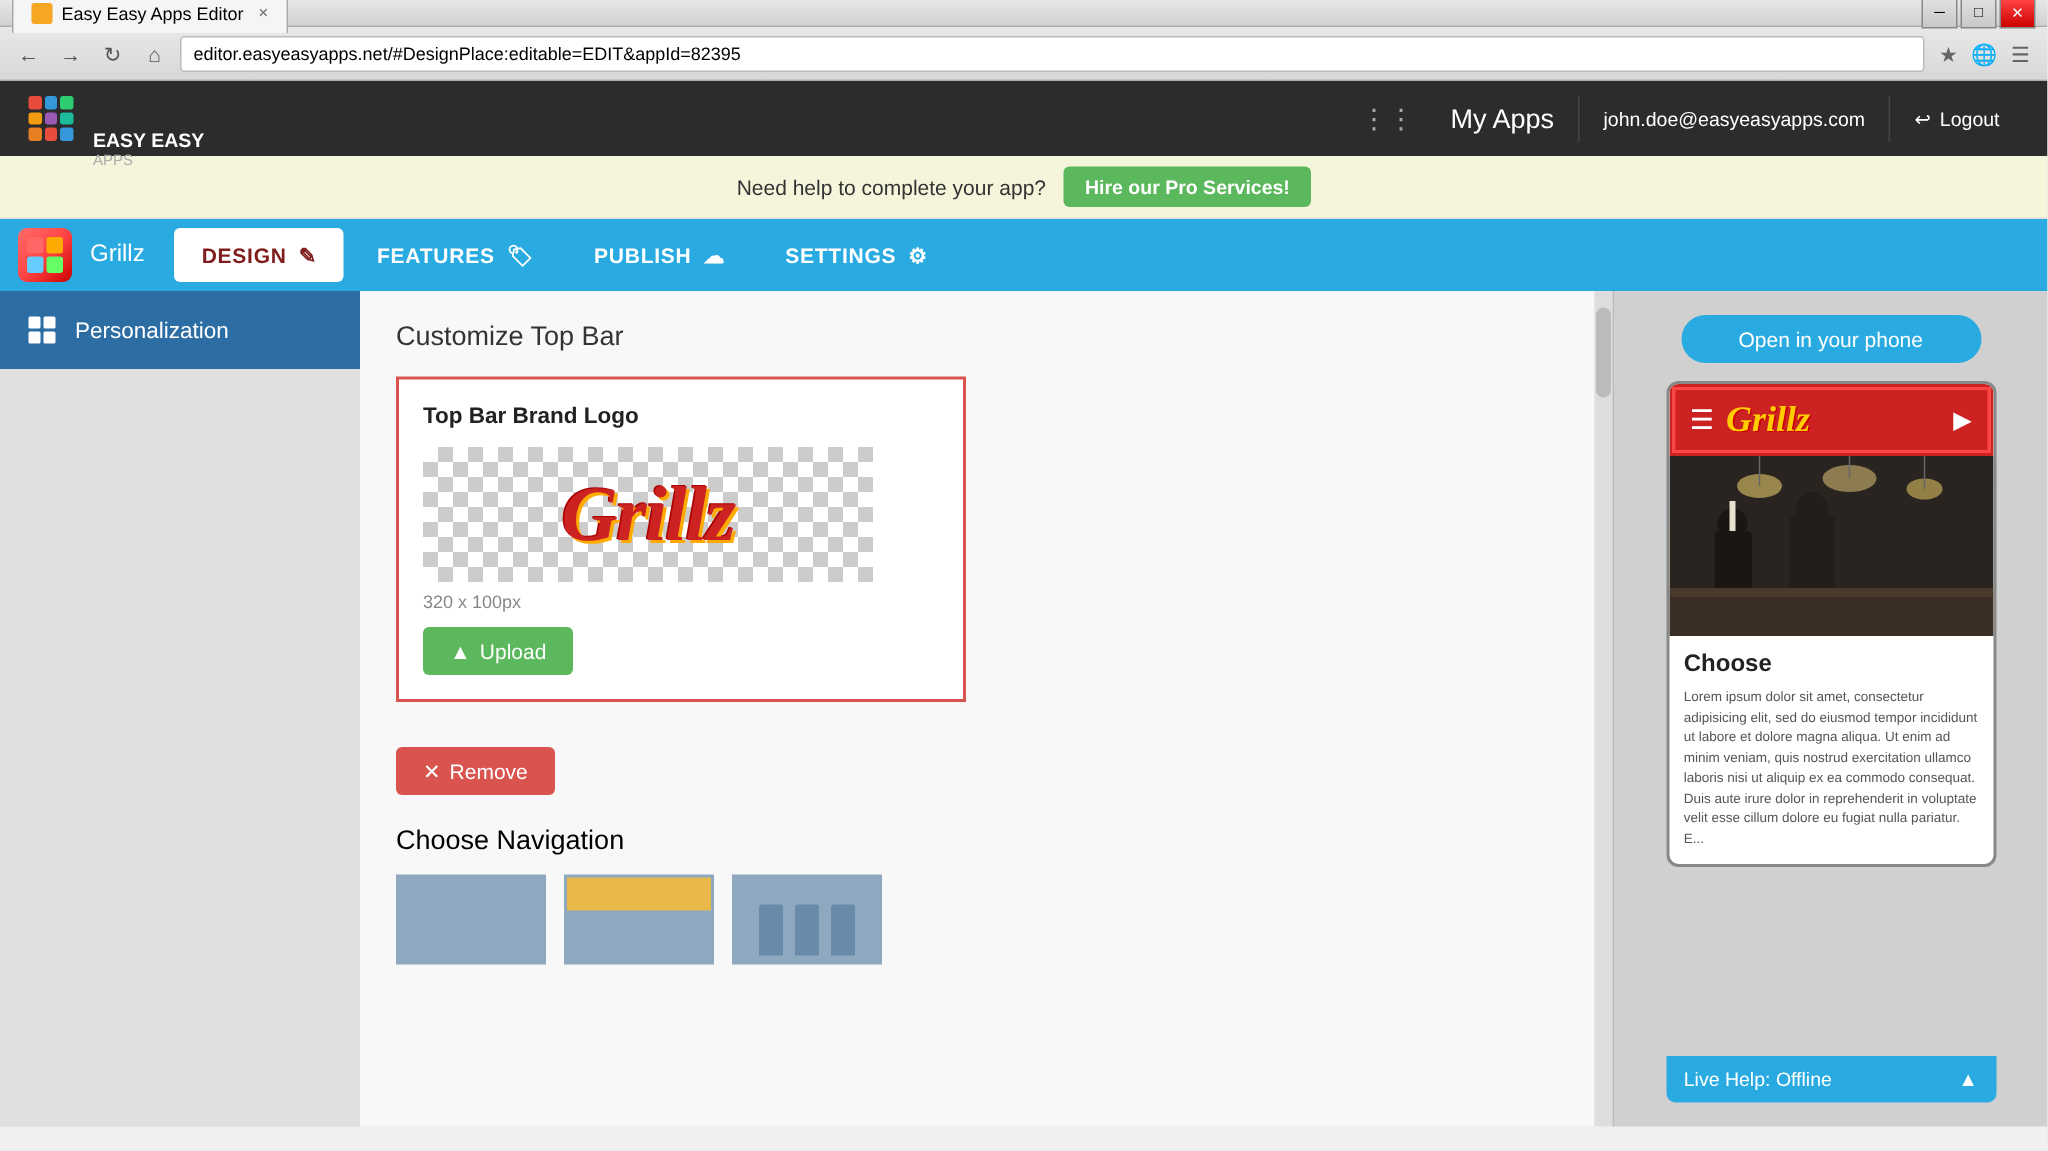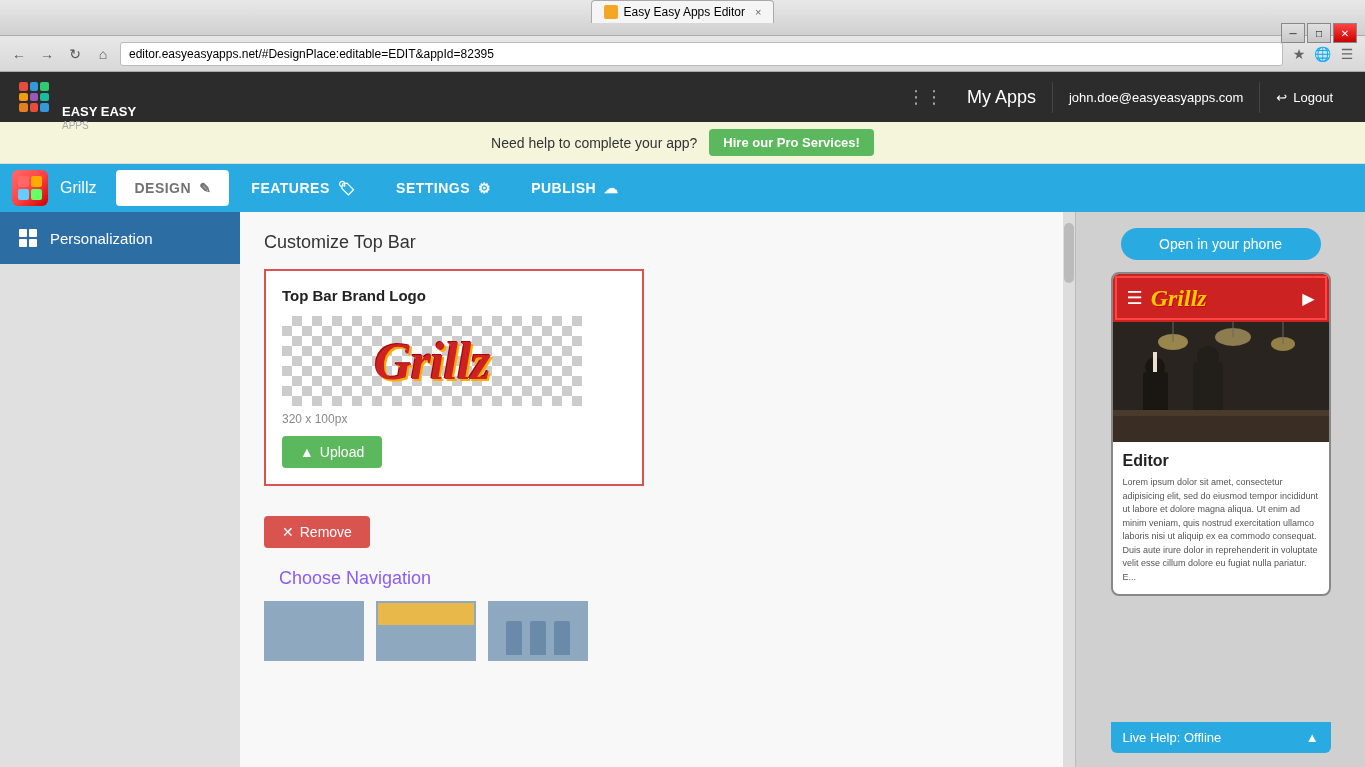--- a/index.html
+++ b/index.html
@@ -1,26 +1,25 @@
 <!DOCTYPE html>
 <html><head>
   <meta charset="utf-8">
   <style>
     * { box-sizing: border-box; margin: 0; padding: 0; }
     body { font-family: Arial, sans-serif; background: #f0f0f0; width: 1365px; height: 767px; overflow: hidden; }
 
     
     .browser-titlebar {
       background: linear-gradient(to bottom, #e8e8e8, #d0d0d0);
-      height: 36px;
+      height: 18px;
       display: flex;
       align-items: center;
       padding: 0 8px;
       border-bottom: 1px solid #aaa;
-      flex-direction: column;
     }
     .browser-tab {
       background: #f5f5f5;
       border: 1px solid #aaa;
       border-bottom: none;
       border-radius: 4px 4px 0 0;
       padding: 4px 12px;
       font-size: 12px;
       display: flex;
       align-items: center;
@@ -197,21 +196,21 @@
       border-radius: 4px;
       border: none;
       font-size: 14px;
       font-weight: bold;
       cursor: pointer;
       display: flex; align-items: center; gap: 8px;
       letter-spacing: 0.5px;
     }
     .nav-tab.active {
       background: white;
-      color: #737373;
+      color: #7f1d1d;
     }
     .nav-tab.inactive {
       background: transparent;
       color: white;
       border: none;
     }
 
     
     .main-layout {
       display: flex;
@@ -329,22 +328,22 @@
       font-size: 14px;
       border-radius: 4px;
       cursor: pointer;
       display: flex; align-items: center; gap: 6px;
       margin-top: 10px;
       display: inline-flex;
     }
 
     .nav-section-title {
       font-size: 18px;
-      color: #8b5cf6;
-      margin: 20px 15px 12px;
+      color: #000000;
+      margin: 20px 0 12px;
       font-weight: normal;
     }
     .nav-options {
       display: flex; gap: 12px;
     }
     .nav-option {
       width: 100px; height: 60px;
       background: #8ea8c0;
       cursor: pointer;
       border: 2px solid transparent;
@@ -542,26 +541,26 @@
   <span class="app-name-nav">Grillz</span>
   <button class="nav-tab active">
     <span>DESIGN</span>
     <span>✎</span>
   </button>
   <button class="nav-tab inactive">
     <span>FEATURES</span>
     <span>🏷</span>
   </button>
   <button class="nav-tab inactive">
+    <span>PUBLISH</span>
+    <span>☁</span>
+  </button>
+  <button class="nav-tab inactive">
     <span>SETTINGS</span>
     <span>⚙</span>
-  </button>
-  <button class="nav-tab inactive">
-    <span>PUBLISH</span>
-    <span>☁</span>
   </button>
 </div>
 
 <div class="main-layout">
 
   <div class="sidebar">
     <div class="sidebar-item active">
       <div class="sidebar-icon">
         <svg width="22" height="22" viewBox="0 0 22 22" fill="none">
           <rect x="2" y="2" width="8" height="8" rx="1" fill="white"></rect>
@@ -654,21 +653,21 @@
           <rect x="40" y="30" width="4" height="20" fill="#e8e0d0"></rect>
           <rect x="80" y="40" width="30" height="70" fill="#221e1a" rx="3"></rect>
           <circle cx="95" cy="35" r="11" fill="#221e1a"></circle>
 
           <rect x="0" y="90" width="216" height="30" fill="#3a2e24"></rect>
           <rect x="0" y="88" width="216" height="6" fill="#4a3a2c"></rect>
         </svg>
       </div>
 
       <div class="phone-content">
-        <div class="phone-mission-title">Editor</div>
+        <div class="phone-mission-title">Choose</div>
         <div class="phone-mission-text">Lorem ipsum dolor sit amet, consectetur adipisicing elit, sed do eiusmod tempor incididunt ut labore et dolore magna aliqua. Ut enim ad minim veniam, quis nostrud exercitation ullamco laboris nisi ut aliquip ex ea commodo consequat. Duis aute irure dolor in reprehenderit in voluptate velit esse cillum dolore eu fugiat nulla pariatur. E...</div>
       </div>
     </div>
 
     <div class="live-help-bar">
       <span>Live Help: Offline</span>
       <span>▲</span>
     </div>
   </div>
 </div>

